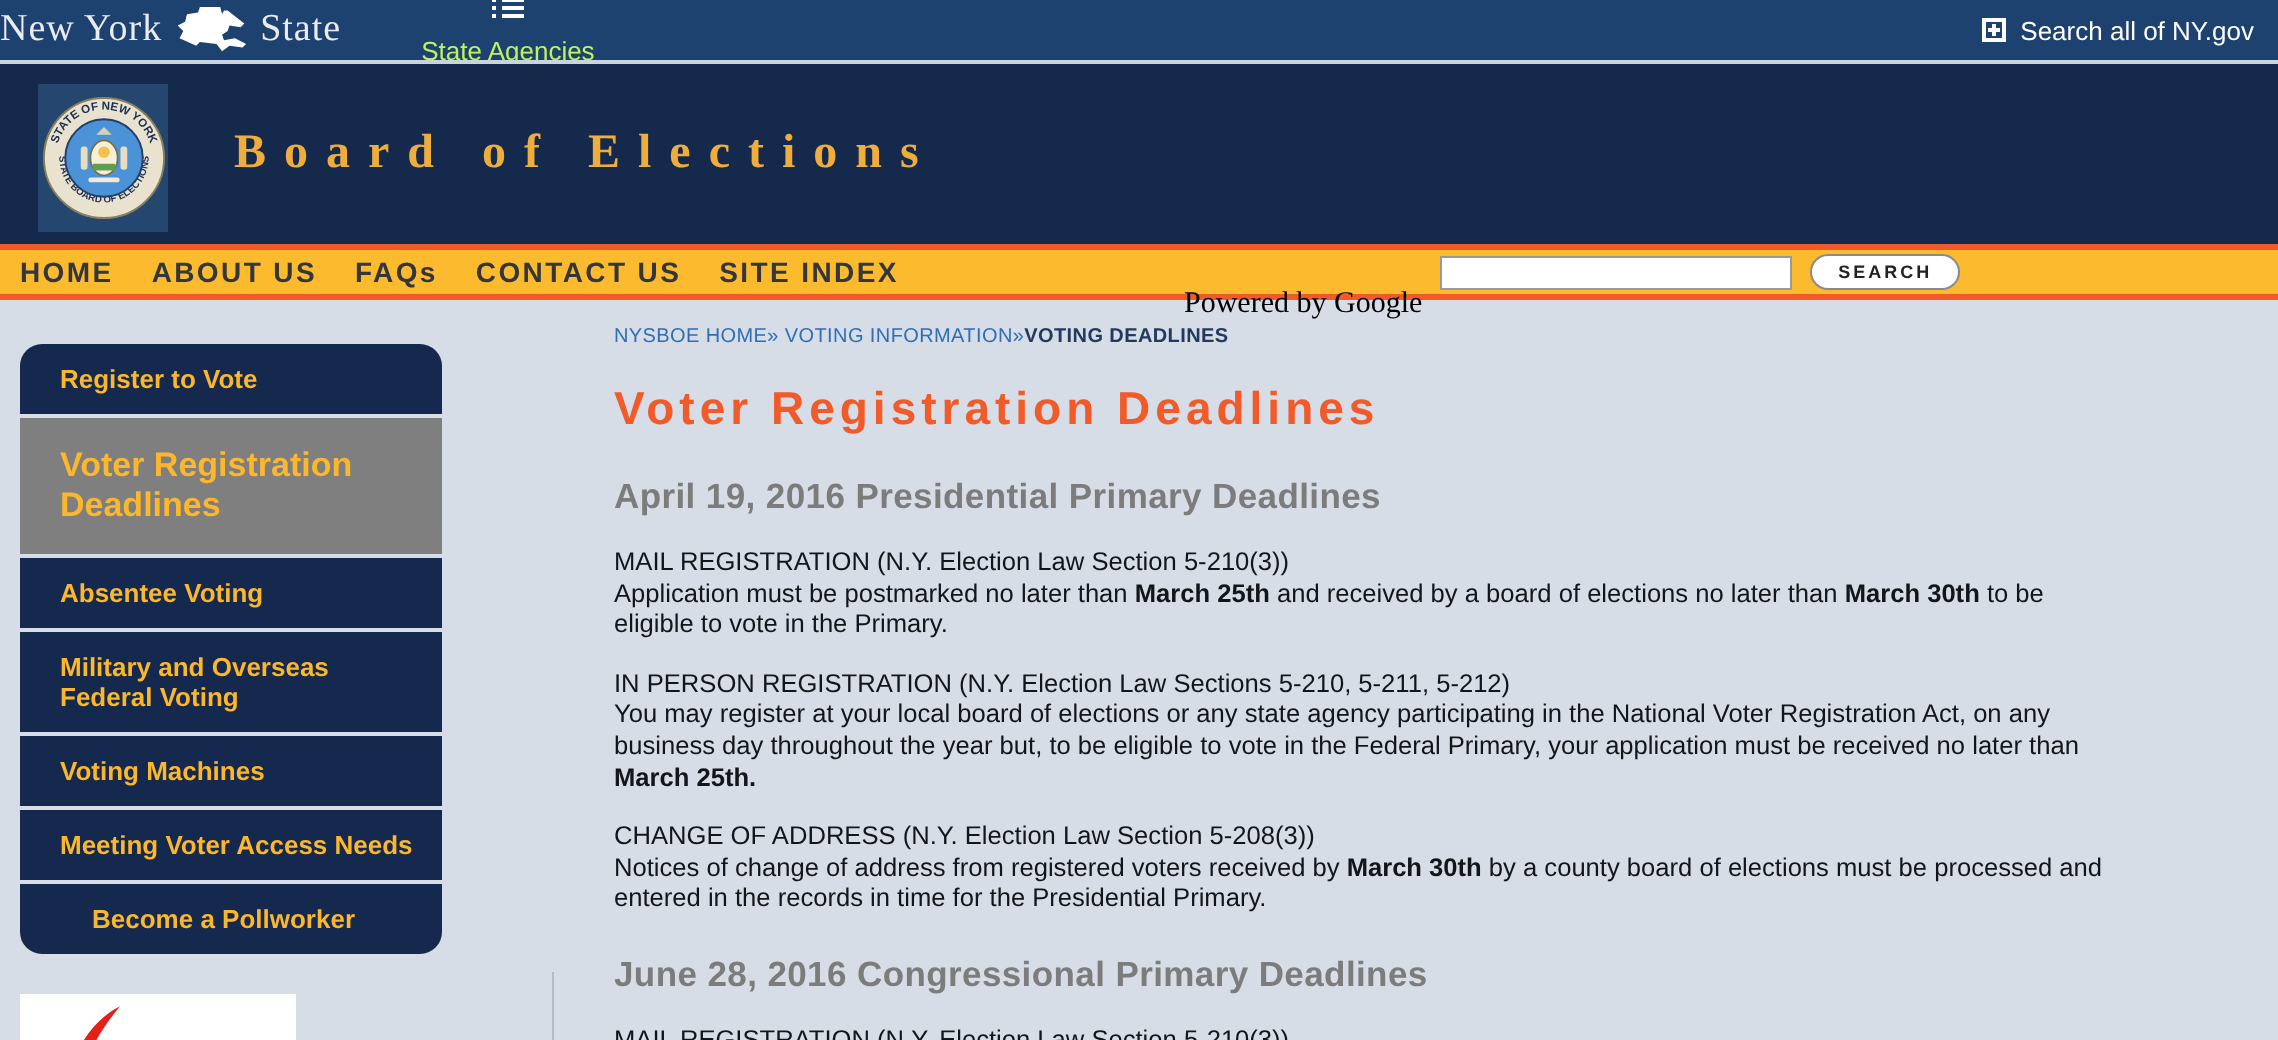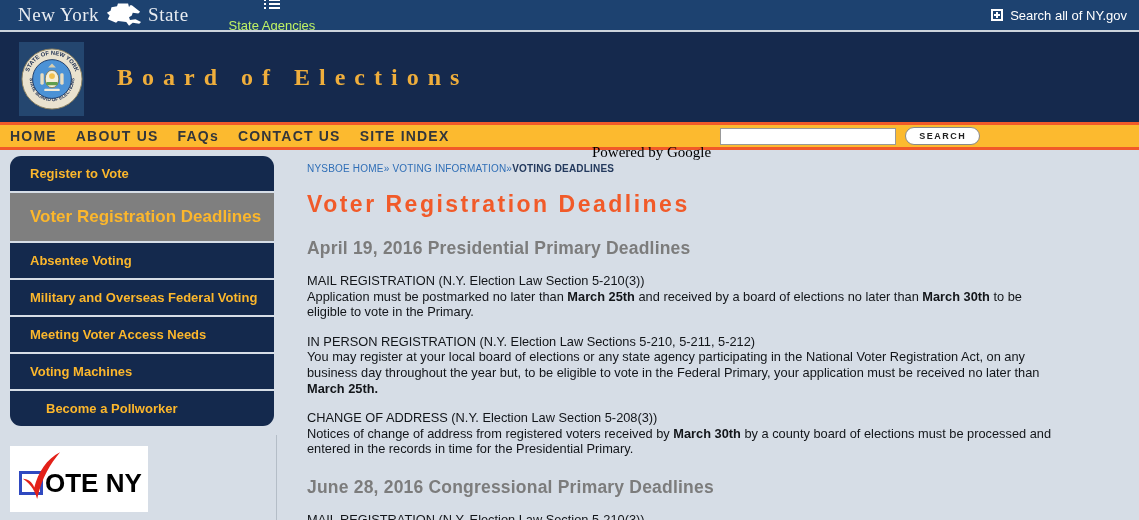--- a/index.html
+++ b/index.html
@@ -10,21 +10,21 @@
     --logo-red:#e32119; --logo-blue:#2f49c0;
   }
   *{box-sizing:border-box;}
   html,body{margin:0;padding:0;}
   body{
     width:1139px;height:520px;overflow:hidden;background:var(--page-bg);
     font-family:"Liberation Sans",sans-serif;
   }
   
   .topbar{height:30px;background:var(--topbar-navy);display:flex;align-items:center;color:#fff;}
-  .brand{margin-left:18px;display:flex;align-items:center;font-family:"Liberation Serif",serif;font-size:19px;color:#e9edf2;cursor:pointer;}
+  .brand{display:flex;align-items:center;font-family:"Liberation Serif",serif;font-size:19px;color:#e9edf2;cursor:pointer;}
   .brand .word{letter-spacing:.5px;}
   .nys-shape{width:37px;height:26px;margin:0 6px;display:block;}
   .agencies{margin-left:40px;display:flex;align-items:center;gap:8px;font-size:13px;color:#bef264;cursor:pointer;flex-direction:column;}
   .icon-list{position:relative;width:16px;height:12px;}
   .icon-list::before{content:"";position:absolute;left:0;top:1px;width:2px;height:2px;background:#fff;box-shadow:0 4px 0 #fff,0 8px 0 #fff;}
   .icon-list::after{content:"";position:absolute;left:5px;top:1px;width:11px;height:2px;background:#fff;box-shadow:0 4px 0 #fff,0 8px 0 #fff;}
   .search-all{margin-left:auto;margin-right:12px;display:flex;align-items:center;gap:7px;font-size:13px;color:#fff;cursor:pointer;}
   .icon-plusbox{width:12px;height:12px;border:2px solid #fff;position:relative;}
   .icon-plusbox::before{content:"";position:absolute;left:1px;top:3px;width:6px;height:2px;background:#fff;}
   .icon-plusbox::after{content:"";position:absolute;left:3px;top:1px;width:2px;height:6px;background:#fff;}
@@ -36,21 +36,21 @@
   .navbar{height:28px;background:var(--nav-yellow);border-top:3px solid var(--orange-accent);border-bottom:3px solid var(--orange-accent);display:flex;align-items:center;position:relative;}
   .nav-items{display:flex;gap:19px;margin-left:10px;}
   .nav-item{font-size:14px;font-weight:700;letter-spacing:1.2px;color:#33363b;cursor:pointer;text-decoration:none;}
   .google-area{position:absolute;left:592px;top:0;height:100%;display:flex;align-items:center;gap:9px;}
   .powered{font-family:"Liberation Serif",serif;font-size:15px;color:#000000;margin-top:33px;}
   .gsearch-input{width:176px;height:17px;border:1px solid #999;background:#fff;font-size:12px;padding:0 3px;}
   .gsearch-btn{height:18px;padding:0 13px;border-radius:9px;border:1px solid #8a8a8a;background:#fff;font-family:"Liberation Sans",sans-serif;font-size:9px;font-weight:700;letter-spacing:1.5px;color:#222;cursor:pointer;}
   
   .layout{display:flex;align-items:flex-start;}
   .left-col{width:285px;flex:none;}
-  .sidebar-nav{margin:6px 0 0 10px;width:264px;}
+  .sidebar-nav{margin:22px 0 0 10px;width:211px;}
   .side-item{display:block;background:var(--sidebar-navy);color:var(--sidebar-gold);font-weight:700;font-size:13px;padding:10px 12px 10px 20px;margin-bottom:2px;cursor:pointer;}
   .side-item:first-child{border-radius:11px 11px 0 0;}
   .side-item:last-child{border-radius:0 0 11px 11px;margin-bottom:0;padding-left:36px;}
   .side-item.active{background:var(--active-gray);font-size:17px;padding:14px 12px 14px 20px;}
   .vote-box-area{margin-top:9px;width:277px;border-right:1px solid #b4bdc7;border-bottom:1px solid #b4bdc7;padding:11px 0 10px 10px;}
   .voteny{width:138px;height:66px;background:#fff;position:relative;cursor:pointer;}
   .voteny-row{position:absolute;left:9px;top:24px;display:flex;align-items:center;}
   .voteny-checkbox{width:24px;height:24px;border:3px solid var(--logo-blue);position:relative;flex:none;}
   .voteny-check{position:absolute;left:-3px;top:-23px;width:42px;height:50px;}
   .voteny-text{font-size:26px;font-weight:800;color:#000;letter-spacing:0;margin-left:2px;line-height:1;}
@@ -128,22 +128,22 @@
 </div>
 
 <div class="layout">
 
   <div class="left-col">
     <nav class="sidebar-nav">
         <a class="side-item">Register to Vote</a>
         <a class="side-item active">Voter Registration Deadlines</a>
         <a class="side-item">Absentee Voting</a>
         <a class="side-item">Military and Overseas Federal Voting</a>
+        <a class="side-item">Voting Machines</a>
         <a class="side-item">Meeting Voter Access Needs</a>
-        <a class="side-item">Voting Machines</a>
         <a class="side-item">Become a Pollworker</a>
       </nav>
     <div class="vote-box-area">
       <div class="voteny">
         <div class="voteny-row">
           <span class="voteny-checkbox">
             <svg class="voteny-check" viewBox="0 0 44 52">
               <path fill="#e32119" d="M4 29 C10 29 14 33 16 38 C20 22 29 8 43 1 C33 13 24 27 19 50 C16 39 10 33 4 29 Z"></path>
             </svg>
           </span>

